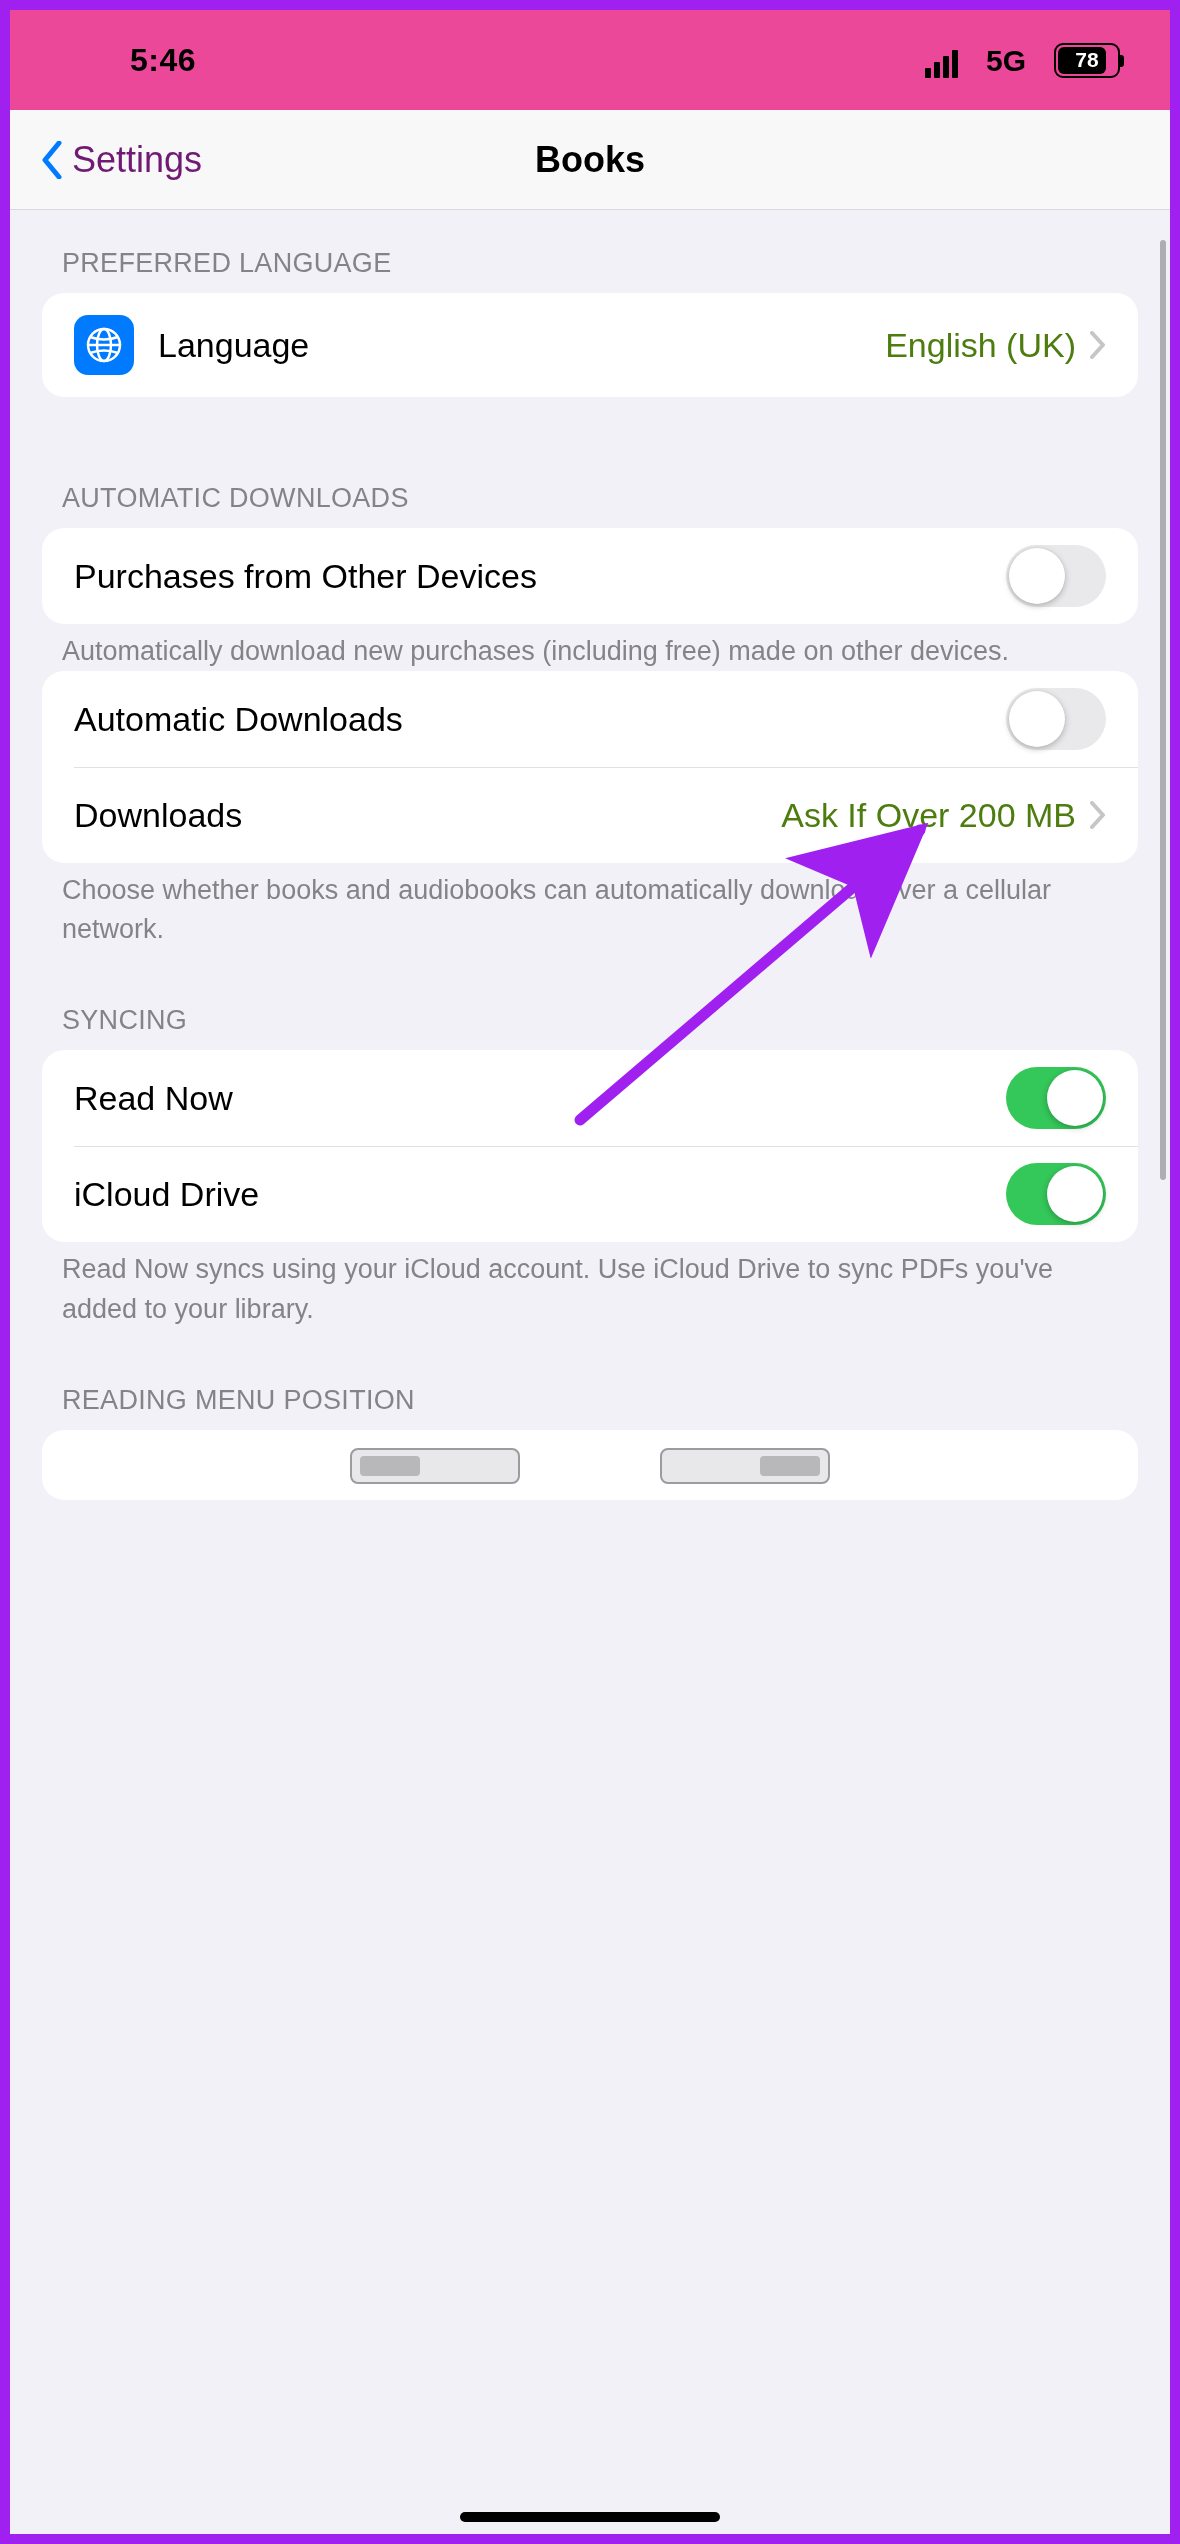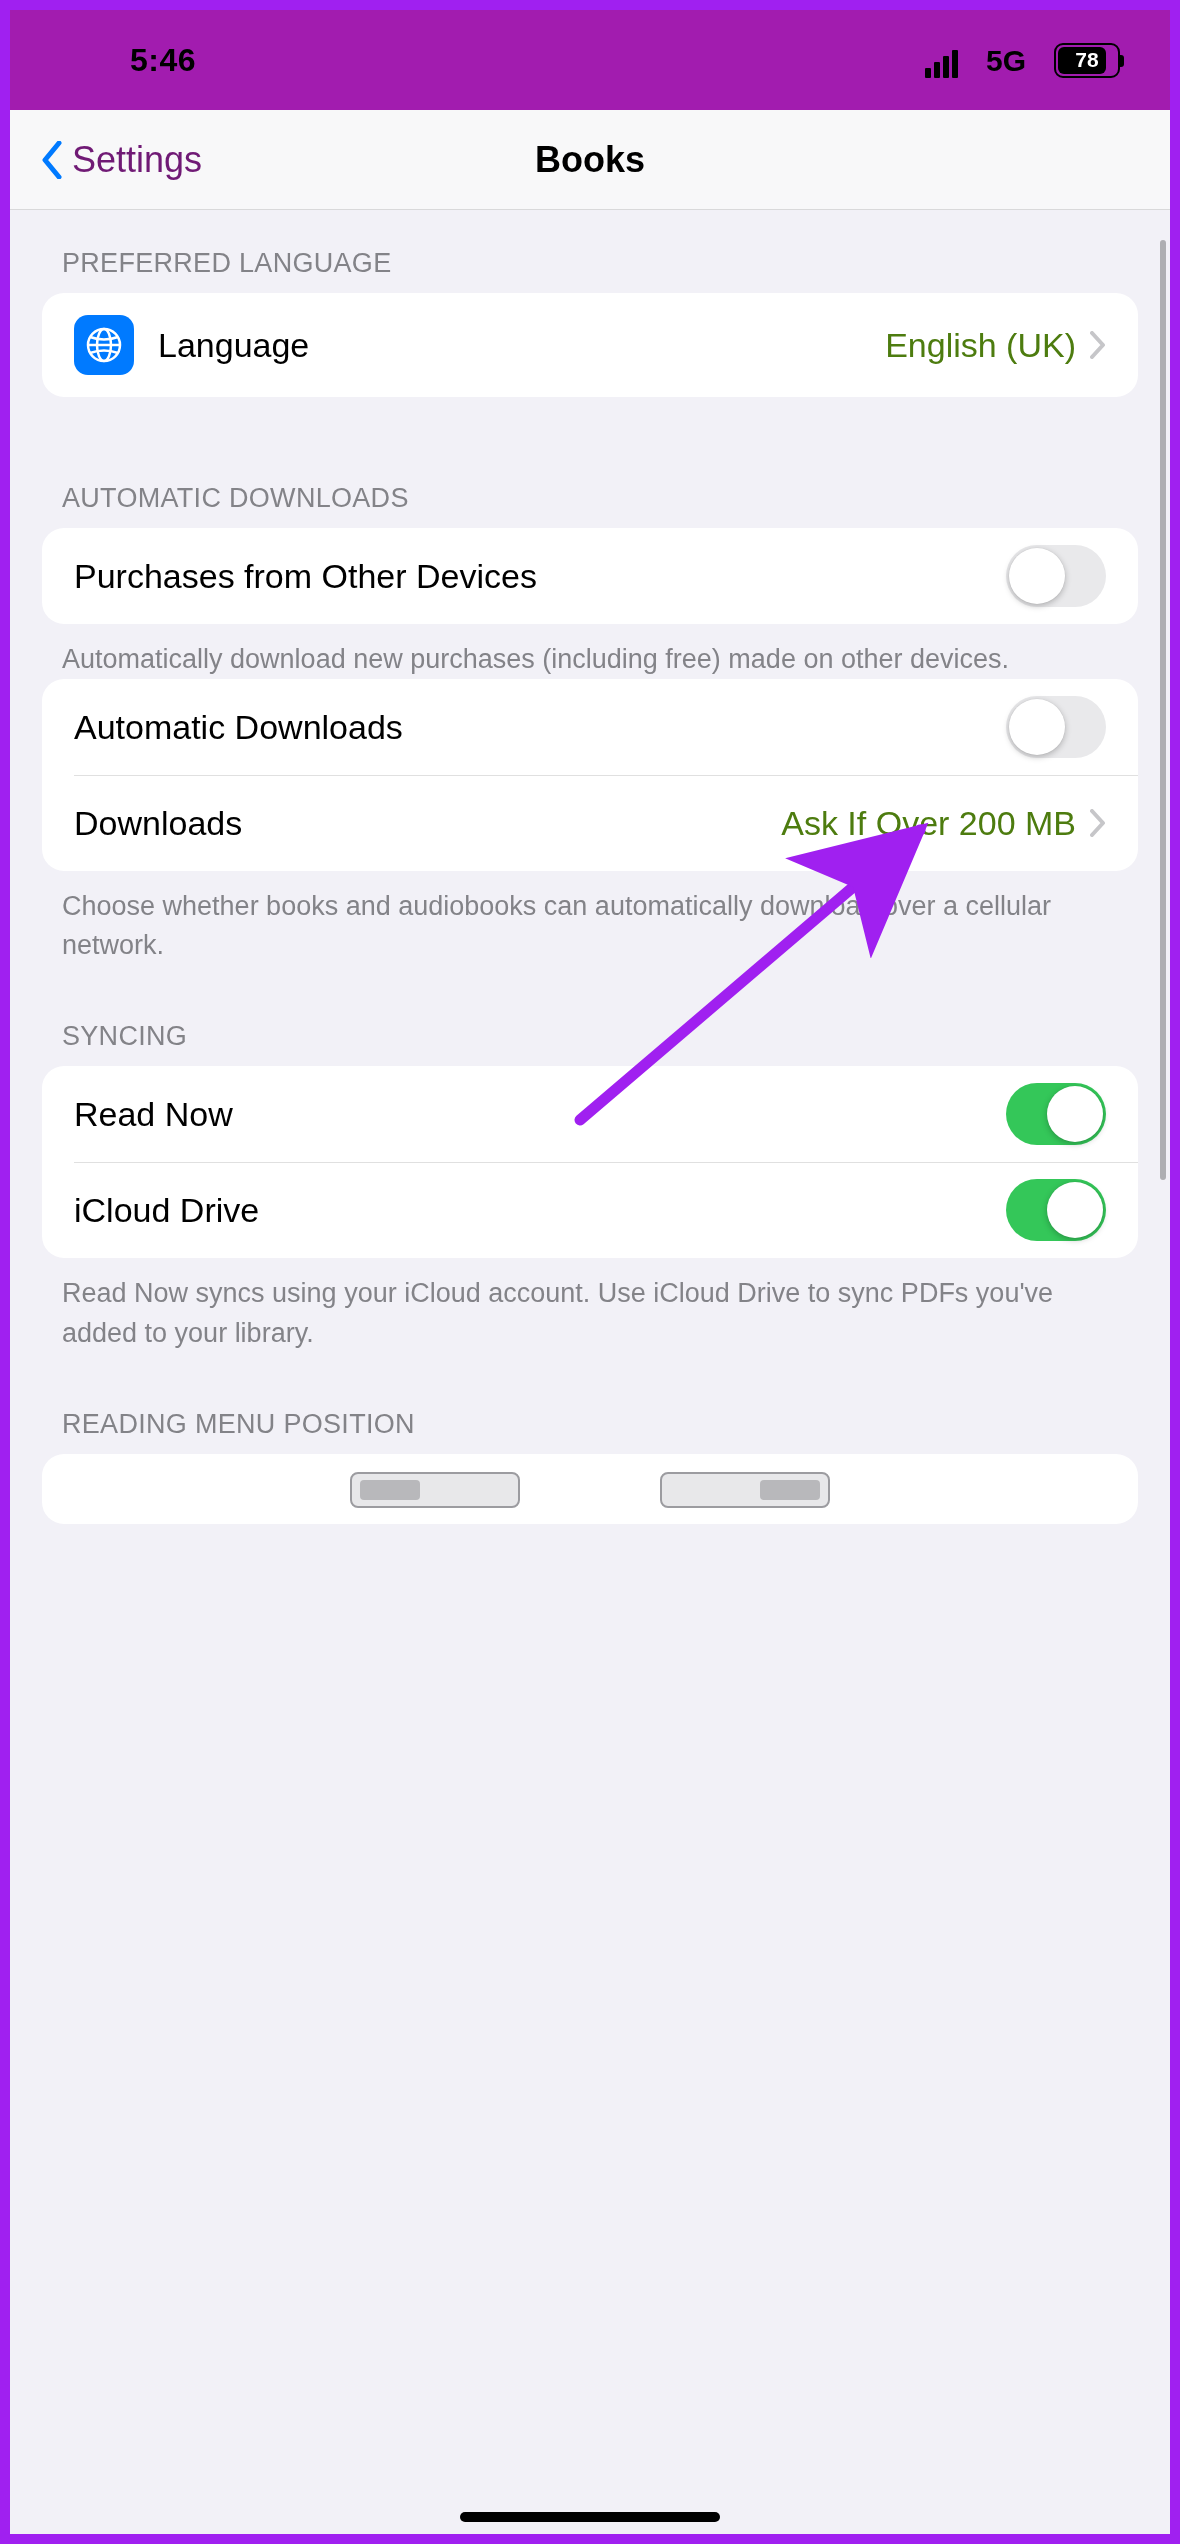--- a/index.html
+++ b/index.html
@@ -24,21 +24,21 @@
     overflow: hidden;
   }
 
   
   .status-bar {
     height: 100px;
     display: flex;
     align-items: center;
     justify-content: space-between;
     padding: 0 50px 0 120px;
-    background: #a21caf;
+    background: #ec4899;
     font-weight: 600;
   }
   .status-time { font-size: 32px; font-weight: 700; letter-spacing: 0.5px; }
   .status-right { display: flex; align-items: flex-end; gap: 28px; }
   .signal-bars { display: inline-flex; align-items: flex-end; gap: 3px; }
   .signal-bars span { width: 6px; background: #000; border-radius: 1px; display:inline-block; }
   .b1{height:10px}.b2{height:16px}.b3{height:22px}.b4{height:28px}
   .net-label { font-size: 30px; font-weight: 600; }
   .battery {
     position: relative; width: 66px; height: 35px;
@@ -80,21 +80,21 @@
 
   .content { padding: 0 0 0 0; }
 
   .section-header {
     color: #838388; font-size: 27px; font-weight: 400;
     padding: 50px 52px 14px 52px; letter-spacing: 0.3px;
   }
   .section-header.first { padding-top: 38px; }
   .section-footer {
     color: #838388; font-size: 27px; font-weight: 400;
-    padding: 16px 52px 0 52px; line-height: 1.45;
+    padding: 8px 52px 0 52px; line-height: 1.45;
   }
 
   .group {
     background: #ffffff;
     border-radius: 22px;
     margin: 0 32px;
     overflow: hidden;
   }
   .row {
     display: flex; align-items: center;

